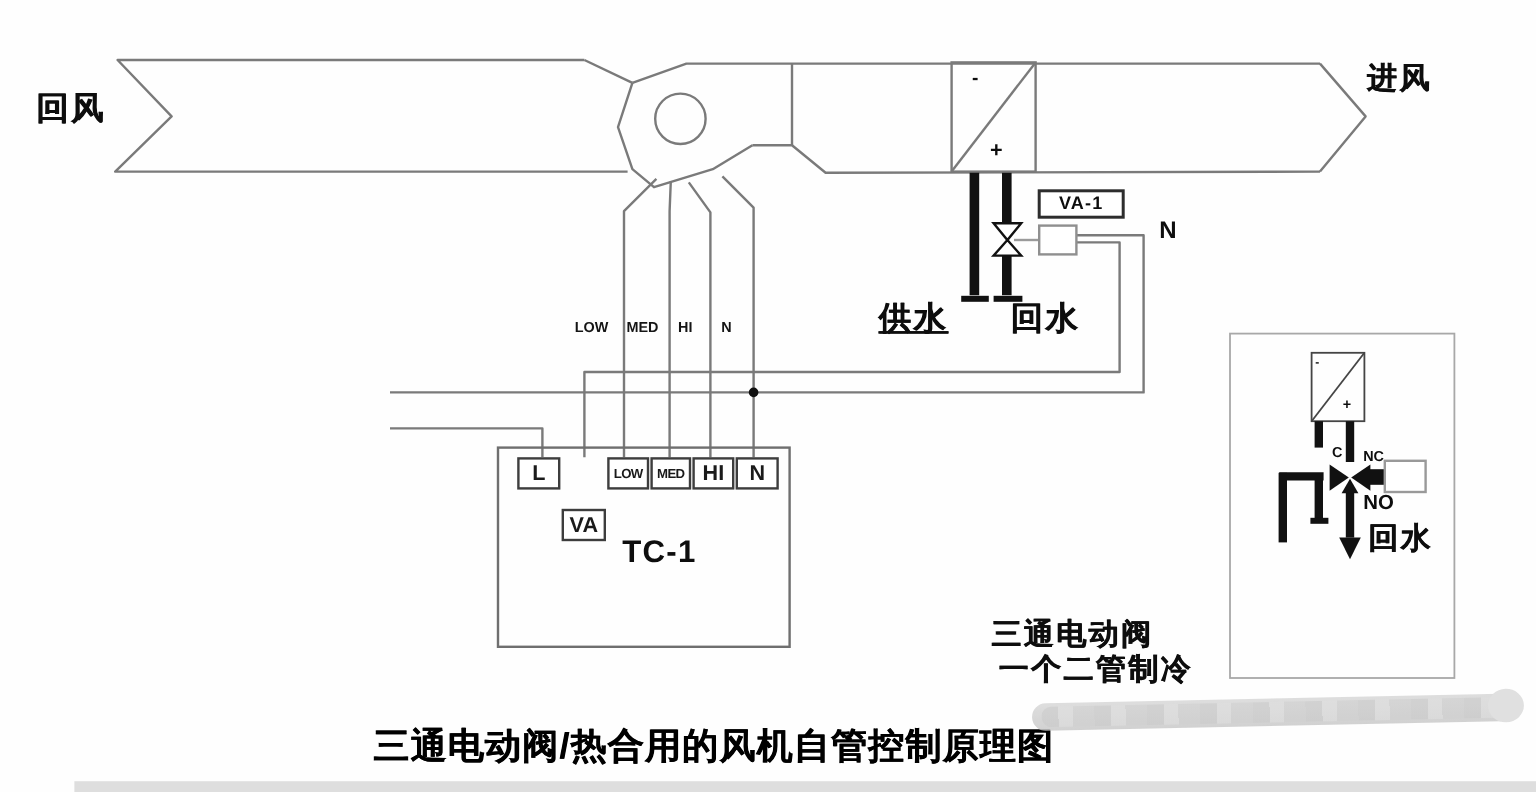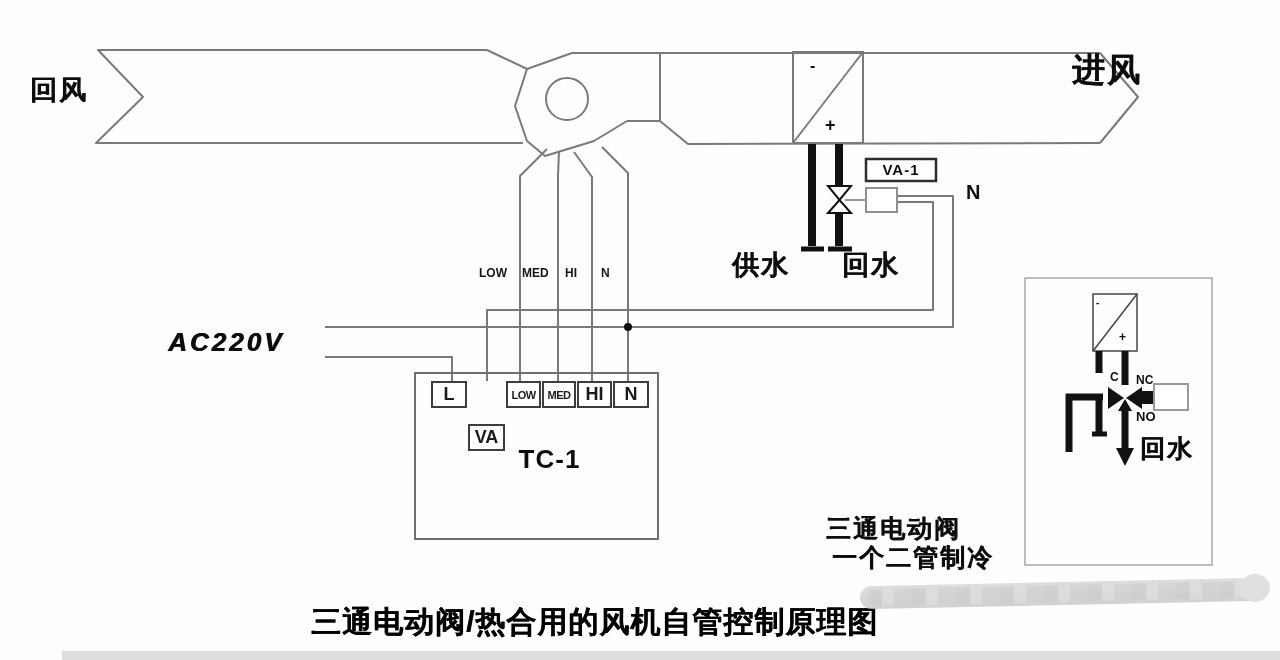--- a/index.html
+++ b/index.html
@@ -103,55 +103,54 @@
       <polygon points="1108,387 1108,409 1124,398" fill="#111111"></polygon>
       <polygon points="1142,387 1142,409 1126,398" fill="#111111"></polygon>
       <polygon points="1118,411 1132,411 1125,399" fill="#111111"></polygon>
       <rect x="1140" y="391" width="14" height="13" fill="#111111"></rect>
       <rect x="1154" y="384" width="34" height="26" fill="#ffffff" stroke="#999999" stroke-width="2"></rect>
     </g>
   </svg>
 
   <div class="lbl cjk-big" style="left:30px;top:72px;">回风</div>
 
-  <div class="lbl cjk-big" style="left:1072px;top:48px;font-size:33px;">进风</div>
+  <div class="lbl cjk-big" style="left:1139px;top:48px;font-size:25px;">进风</div>
 
   <div class="lbl" style="left:866px;top:161px;width:70px;text-align:center;font-size:15px;letter-spacing:1px;">VA-1</div>
 
   <div class="lbl" style="left:966px;top:181px;font-size:20px;">N</div>
 
-  <div class="lbl cjk-big" style="left:732px;top:247px;">供水</div>
+  <div class="lbl cjk-big" style="left:732px;top:247px;text-decoration:underline;">供水</div>
 
   <div class="lbl cjk-big" style="left:842px;top:247px;">回水</div>
 
   <div class="lbl" style="left:810px;top:57px;font-size:16px;">-</div>
   <div class="lbl" style="left:825px;top:115px;font-size:18px;">+</div>
 
   <div class="lbl wirelbl" style="left:479px;top:266px;">LOW</div>
   <div class="lbl wirelbl" style="left:522px;top:266px;">MED</div>
   <div class="lbl wirelbl" style="left:565px;top:266px;">HI</div>
   <div class="lbl wirelbl" style="left:601px;top:266px;">N</div>
 
-  <div class="lbl" style="left:168px;top:327px;font-size:26px;letter-spacing:3px;font-style:italic;text-shadow:0.7px 0 #0d0d0d;">AC220V</div>
 
   <div class="term term-big" style="left:431px;width:36px;">L</div>
   <div class="term term-big" style="left:468px;width:37px;margin-top:43px;">VA</div>
   <div class="term term-small" style="left:506px;width:35px;">LOW</div>
   <div class="term term-small" style="left:542px;width:34px;">MED</div>
   <div class="term term-big" style="left:577px;width:35px;">HI</div>
   <div class="term term-big" style="left:613px;width:36px;">N</div>
 
   <div class="lbl" style="left:415px;top:444px;width:269px;text-align:center;font-size:26px;letter-spacing:1px;">TC-1</div>
 
   <div class="lbl" style="left:1096px;top:297px;font-size:10px;">-</div>
   <div class="lbl" style="left:1119px;top:330px;font-size:12px;">+</div>
 
   <div class="lbl" style="left:1110px;top:370px;font-size:12px;">C</div>
   <div class="lbl" style="left:1136px;top:373px;font-size:12px;">NC</div>
-  <div class="lbl" style="left:1136px;top:409px;font-size:13px;">NO</div>
+  <div class="lbl" style="left:1136px;top:409px;font-size:17px;">NO</div>
 
   <div class="lbl cjk-big" style="left:1140px;top:432px;font-size:25px;">回水</div>
 
 
   <div class="lbl cjk-big" style="left:826px;top:512px;font-size:25px;font-family:Liberation Mono, monospace;">三通电动阀</div>
   <div class="lbl cjk-big" style="left:832px;top:541px;font-size:25px;">一个二管制冷</div>
 
   <div class="lbl caption" style="left:311px;top:602px;">三通电动阀/热合用的风机自管控制原理图</div>
 
   <div class="watermark">

